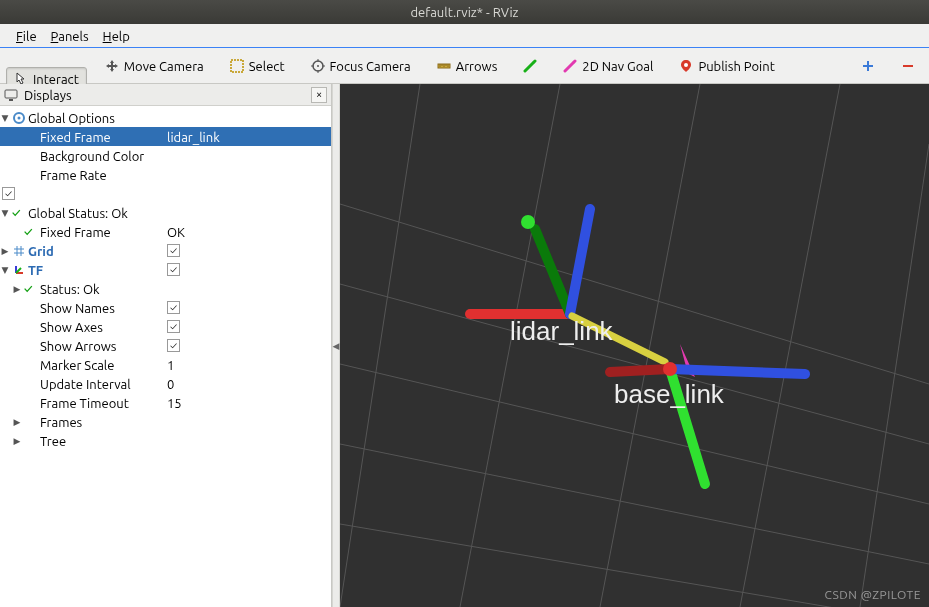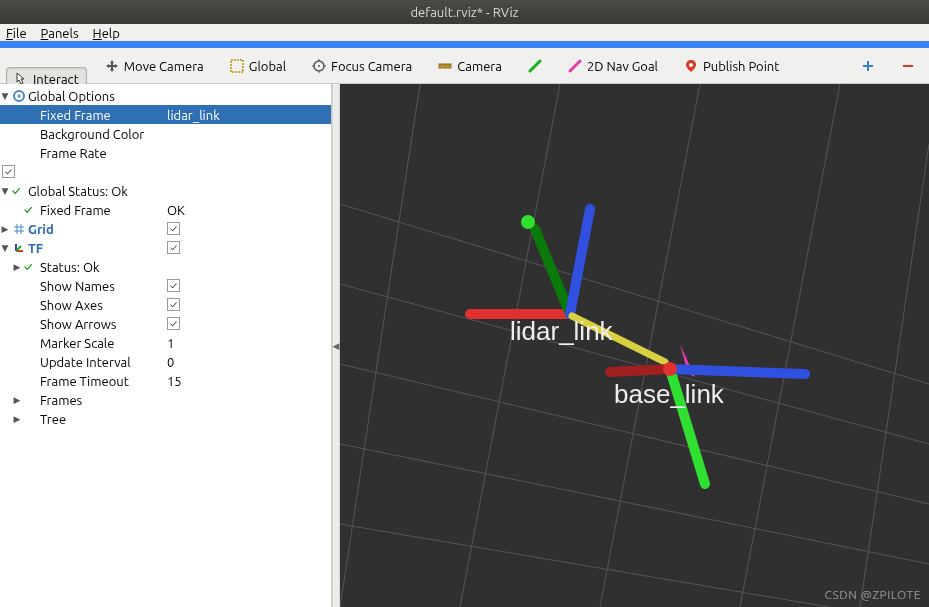--- a/index.html
+++ b/index.html
@@ -1,18 +1,18 @@
 <!DOCTYPE html>
 <html><head>
 <meta charset="utf-8">
 <style>
 * { box-sizing: border-box; margin: 0; padding: 0; font-family: "Ubuntu", "DejaVu Sans", sans-serif; font-size: 13px; }
 body { width: 929px; height: 607px; background: #f0f0ef; display: flex; flex-direction: column; overflow: hidden; }
 .titlebar { height: 24px; background: linear-gradient(#4a4a46, #3a3a36); color: #d8d8d4; display: flex; align-items: center; justify-content: center; font-size: 12px; }
-.menubar { height: 24px; background: #f0f0ef; display: flex; align-items: center; padding: 0 6px; gap: 14px; border-bottom: 7px solid #3b82f6; }
+.menubar { height: 24px; background: #f0f0ef; display: flex; align-items: center; padding: 0 16px; gap: 14px; border-bottom: 1px solid #3b82f6; }
 .menubar span { cursor: default; }
 .menubar span u { text-decoration: underline; }
 .toolbar { height: 36px; background: #f0f0ef; display: flex; align-items: center; padding: 0 6px; gap: 10px; border-bottom: 1px solid #c8c8c4; }
 .toolbtn { display: flex; align-items: center; gap: 5px; padding: 4px 7px; border: 1px solid transparent; border-radius: 3px; cursor: default; }
 .toolbtn.pressed { border: 1px solid #b0b0ac; background: #e2e2de; box-shadow: inset 0 1px 2px rgba(0,0,0,.12); margin-top: 26px; }
 .ticon { width: 14px; height: 14px; display: inline-block; }
 .content { flex: 1; display: flex; min-height: 0; }
 .panel { width: 332px; background: #f0f0ef; border-right: 1px solid #c8c8c4; display: flex; flex-direction: column; }
 .panel-hdr { height: 22px; background: #ececea; border-bottom: 1px solid #d0d0cc; display: flex; align-items: center; padding: 0 4px; gap: 6px; }
 .panel-hdr .title { flex: 1; }
@@ -67,21 +67,21 @@
         </svg>
     </span>
     <span>Move Camera</span>
   </div>
   <div class="toolbtn">
     <span class="ticon">
       <svg width="14" height="14">
           <rect x="1" y="1" width="12" height="12" fill="none" stroke="#c9a83a" stroke-width="2" stroke-dasharray="2 1"></rect>
         </svg>
     </span>
-    <span>Global</span>
+    <span>Select</span>
   </div>
   <div class="toolbtn">
     <span class="ticon">
       <svg width="14" height="14">
           <circle cx="7" cy="7" r="5" fill="none" stroke="#555" stroke-width="1.5"></circle>
           <circle cx="7" cy="7" r="1" fill="#555"></circle>
           <line x1="7" y1="0" x2="7" y2="3" stroke="#555"></line>
           <line x1="7" y1="11" x2="7" y2="14" stroke="#555"></line>
           <line x1="0" y1="7" x2="3" y2="7" stroke="#555"></line>
           <line x1="11" y1="7" x2="14" y2="7" stroke="#555"></line>
@@ -93,21 +93,21 @@
     <span class="ticon">
       <svg width="14" height="14">
           <rect x="1" y="5" width="12" height="4" fill="#c9a83a" stroke="#8a6a1a"></rect>
           <line x1="3" y1="5" x2="3" y2="8" stroke="#8a6a1a"></line>
           <line x1="5" y1="5" x2="5" y2="7" stroke="#8a6a1a"></line>
           <line x1="7" y1="5" x2="7" y2="8" stroke="#8a6a1a"></line>
           <line x1="9" y1="5" x2="9" y2="7" stroke="#8a6a1a"></line>
           <line x1="11" y1="5" x2="11" y2="8" stroke="#8a6a1a"></line>
         </svg>
     </span>
-    <span>Camera</span>
+    <span>Arrows</span>
   </div>
   <div class="toolbtn">
     <span class="ticon">
       <svg width="14" height="14">
           <line x1="2" y1="12" x2="12" y2="2" stroke="#18b018" stroke-width="3" stroke-linecap="round"></line>
           <polygon points="12,2 9,3 11,5" fill="#18b018"></polygon>
         </svg>
     </span>
   </div>
   <div class="toolbtn">
@@ -137,20 +137,28 @@
   </div>
   <div class="toolbtn">
     <span class="ticon"><svg width="14" height="14">
           <line x1="2" y1="7" x2="12" y2="7" stroke="#d83a2a" stroke-width="2"></line>
         </svg></span>
   </div>
 </div>
 
 <div class="content">
   <div class="panel">
+    <div class="panel-hdr">
+      <span class="ticon"><svg width="14" height="14">
+            <rect x="1" y="2" width="12" height="8" fill="none" stroke="#555" rx="1"></rect>
+            <rect x="5" y="11" width="4" height="2" fill="#555"></rect>
+          </svg></span>
+      <span class="title">Displays</span>
+      <span class="closebox">×</span>
+    </div>
     <div class="tree">
       <div class="row">
         <div class="k">
             <span class="arrow">▼</span>
             <span class="icon-sp"><svg width="14" height="14">
                 <circle cx="7" cy="7" r="5" fill="none" stroke="#4a8ac8" stroke-width="2"></circle>
                 <circle cx="7" cy="7" r="1.5" fill="#4a8ac8"></circle>
               </svg></span>
             <span>Global Options</span>
           </div>

